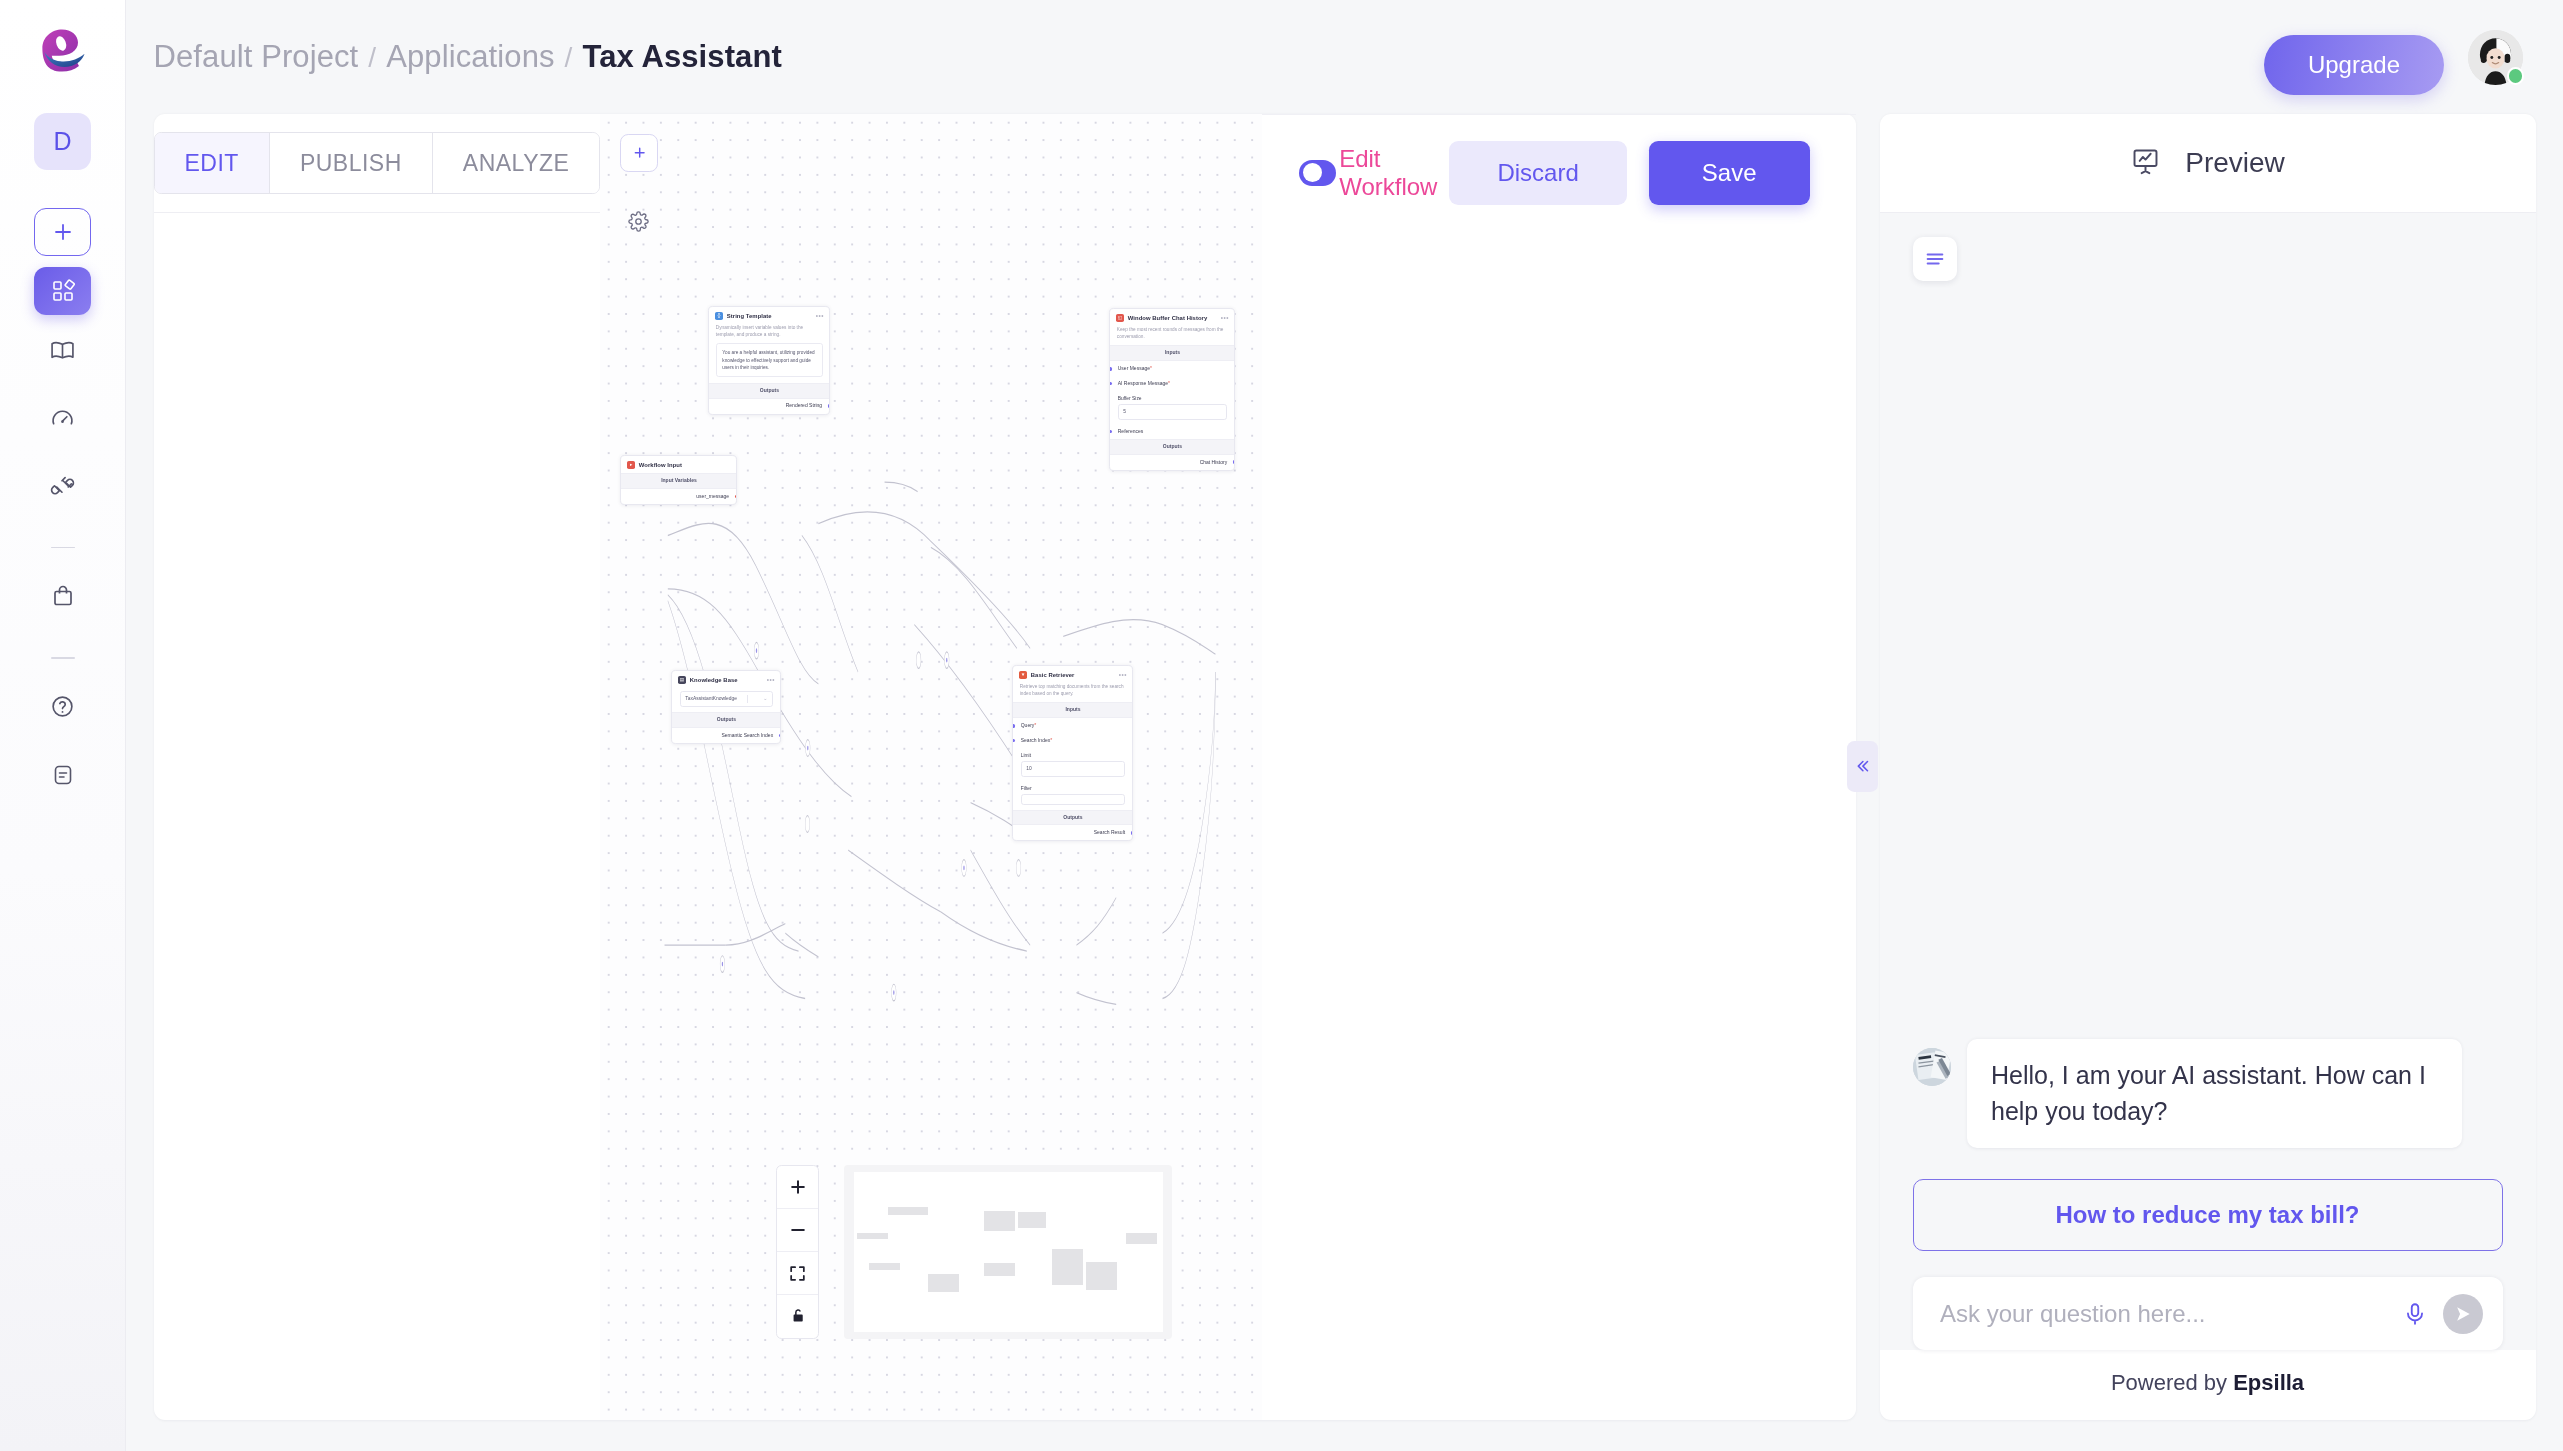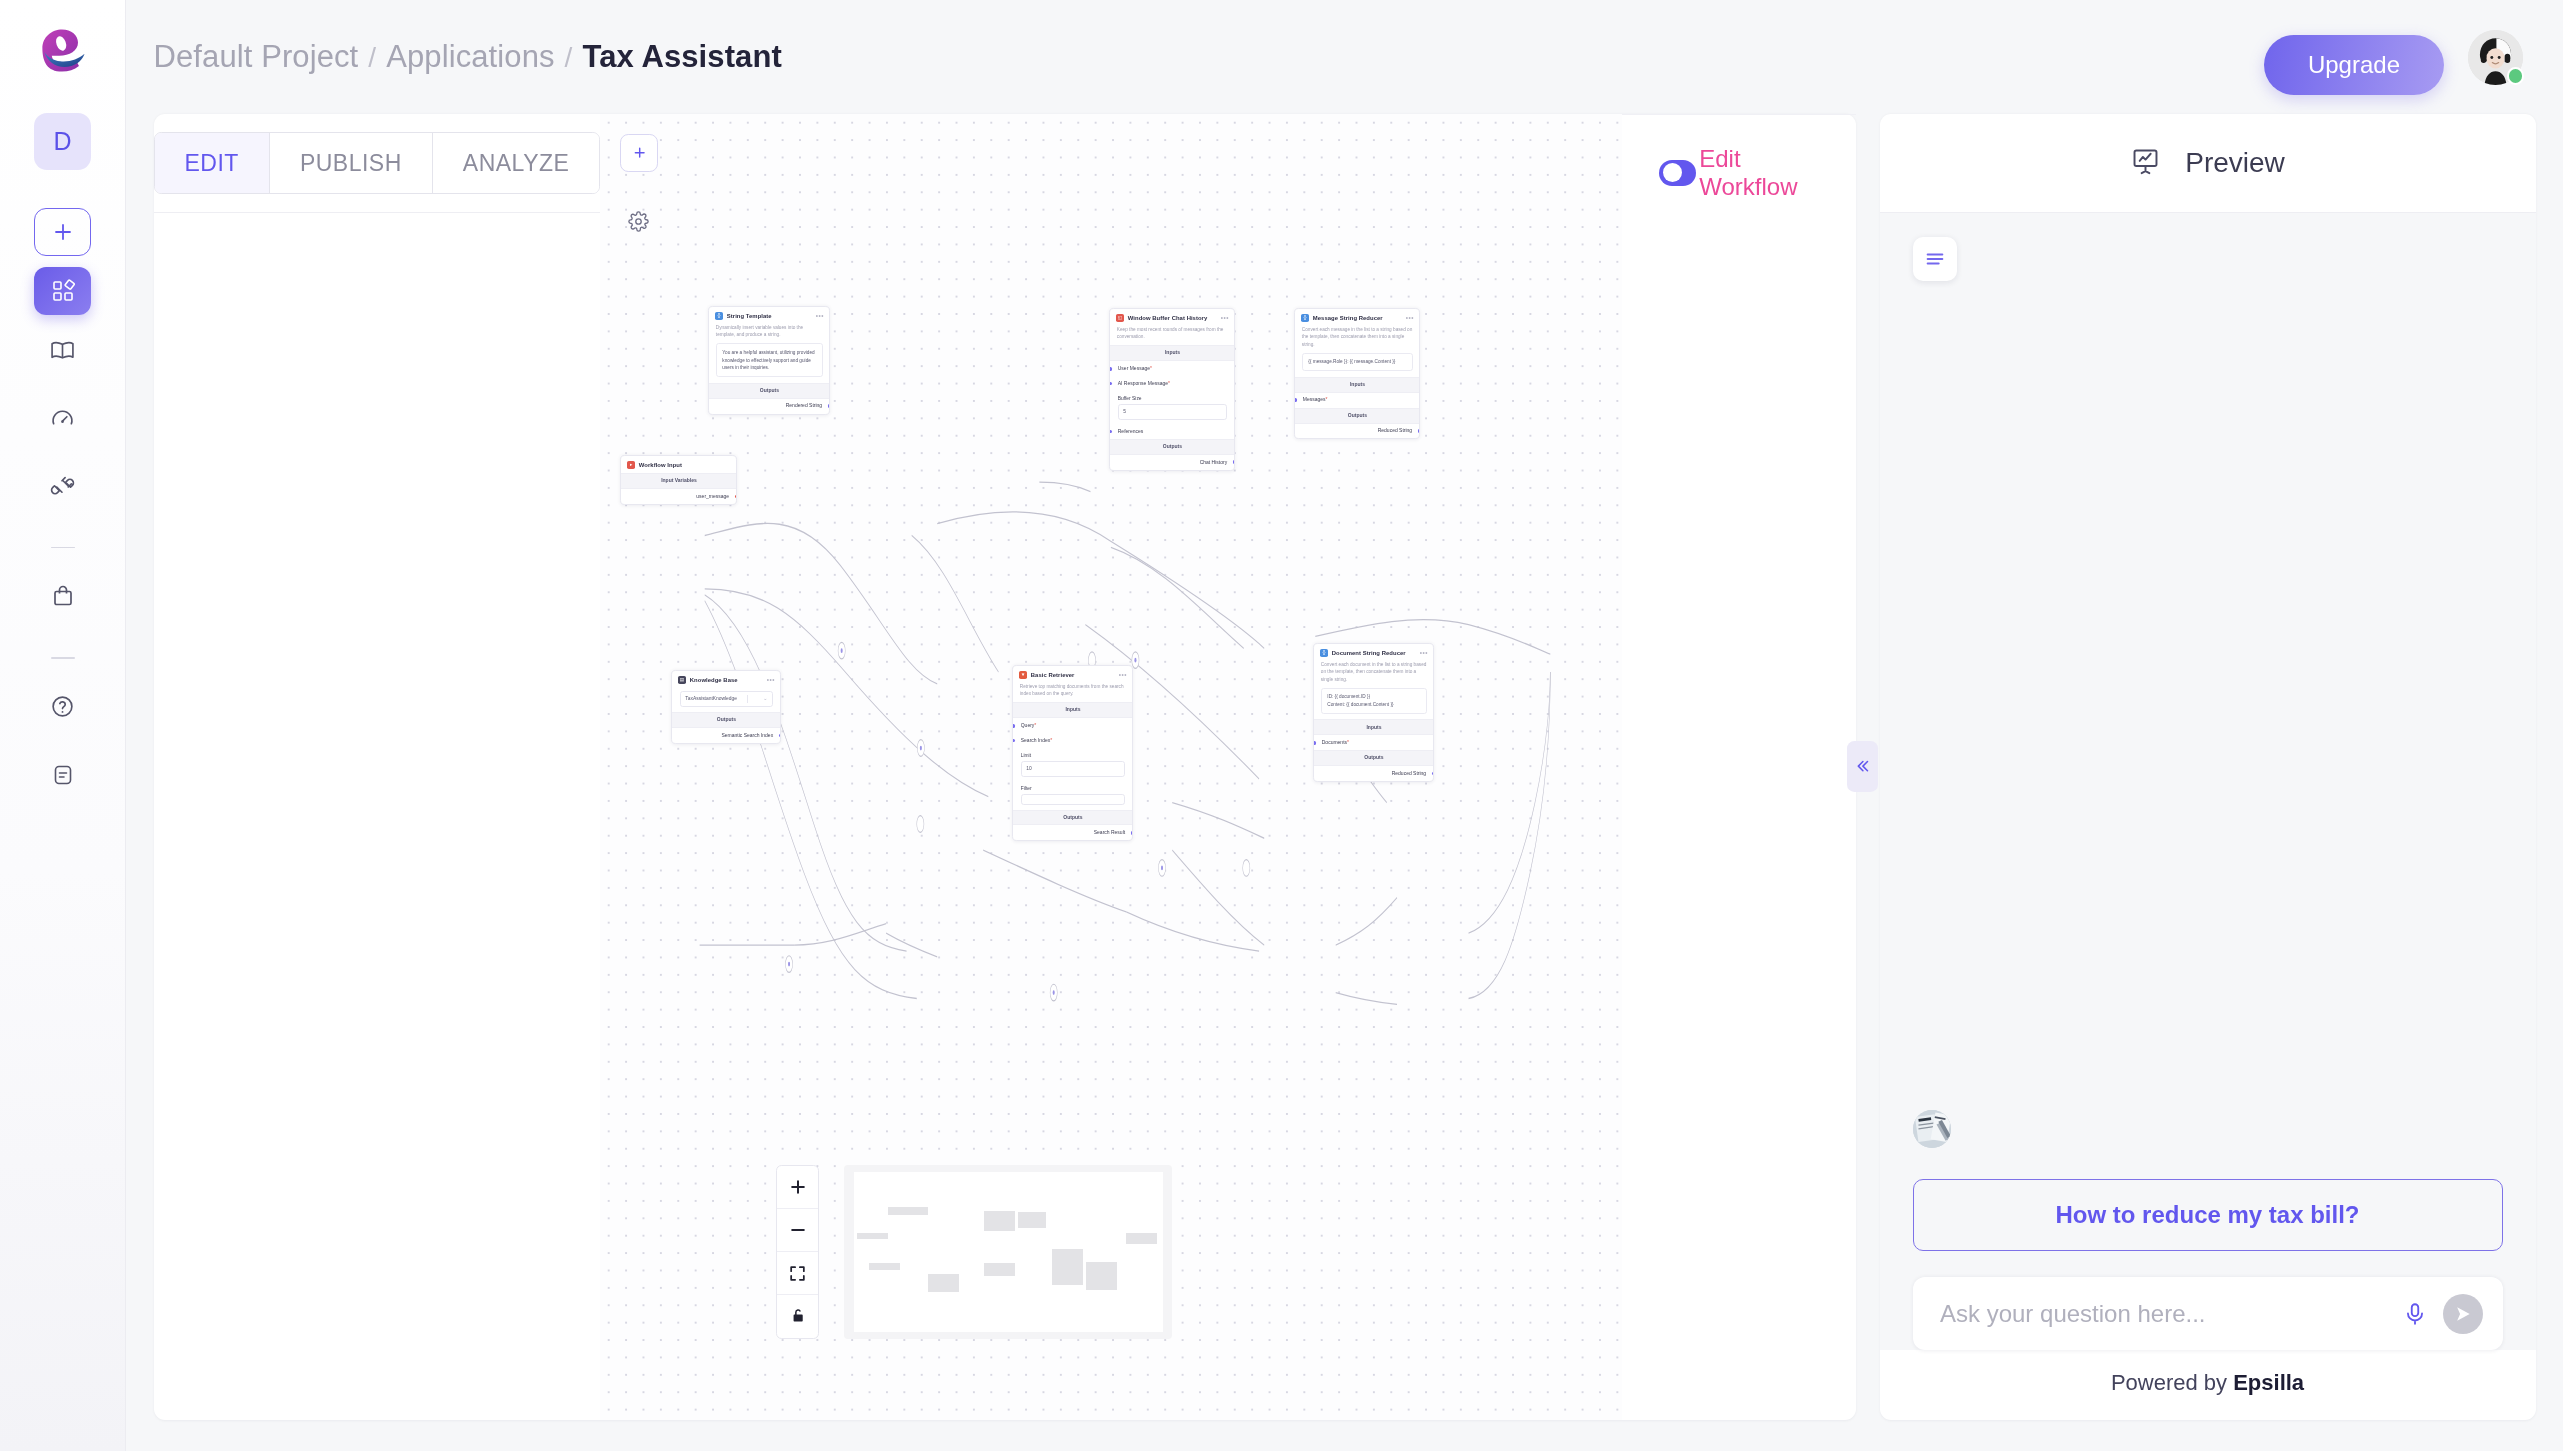--- a/index.html
+++ b/index.html
@@ -695,20 +695,24 @@
               <span class="mm-node" style="left:64%;top:48%;width:10%;height:23%"></span>
               <span class="mm-node" style="left:75%;top:56%;width:10%;height:18%"></span>
               <span class="mm-node" style="left:88%;top:38%;width:10%;height:7%"></span>
             </div>
           </div>
         </div>
 
         <div class="footer">
           <span class="switch"></span>
           <span class="switch-label">Edit Workflow</span>
+          <div class="footer-right">
+            <button class="btn-discard">Discard</button>
+            <button class="btn-save">Save</button>
+          </div>
         </div>
       </section>
 
       <aside class="preview">
         <div class="collapse">
           <svg width="18.3" height="18.3" viewBox="0 0 24 24" fill="none" stroke="currentColor" stroke-width="2" stroke-linecap="round" stroke-linejoin="round">
               <path d="M13 6l-6 6 6 6M19 6l-6 6 6 6"></path>
             </svg>
         </div>
 
@@ -739,20 +743,21 @@
                 <rect x="4" y="6" width="22" height="28" fill="#e9eef2" transform="rotate(-8 15 20)"></rect>
                 <rect x="6" y="9" width="14" height="3" fill="#2b3440" transform="rotate(-8 13 10)"></rect>
                 <rect x="6" y="15" width="17" height="1.4" fill="#8b949e" transform="rotate(-8 14 16)"></rect>
                 <rect x="6" y="19" width="17" height="1.4" fill="#8b949e" transform="rotate(-8 14 20)"></rect>
                 <rect x="22" y="4" width="18" height="30" fill="#f3f6f8" transform="rotate(10 31 19)"></rect>
                 <rect x="24" y="8" width="12" height="2" fill="#4a5260" transform="rotate(10 30 9)"></rect>
                 <path d="M30 14l10 18-4 2-10-18z" fill="#aab3bd"></path>
                 <path d="M28 13l4-2 10 18-4 2z" fill="#7c8794"></path>
               </svg>
             </span>
+            <div class="msg-bubble">Hello, I am your AI assistant. How can I help you today?</div>
           </div>
 
           <button class="suggest">How to reduce my tax bill?</button>
 
           <div class="composer">
             <input type="text" placeholder="Ask your question here..." style="">
             <span class="mic">
               <svg width="26" height="26" viewBox="0 0 24 24" fill="none" stroke="currentColor" stroke-width="1.7" stroke-linecap="round">
                   <rect x="9" y="3" width="6" height="11" rx="3"></rect>
                   <path d="M5.5 11.5a6.5 6.5 0 0 0 13 0M12 18v3"></path>

